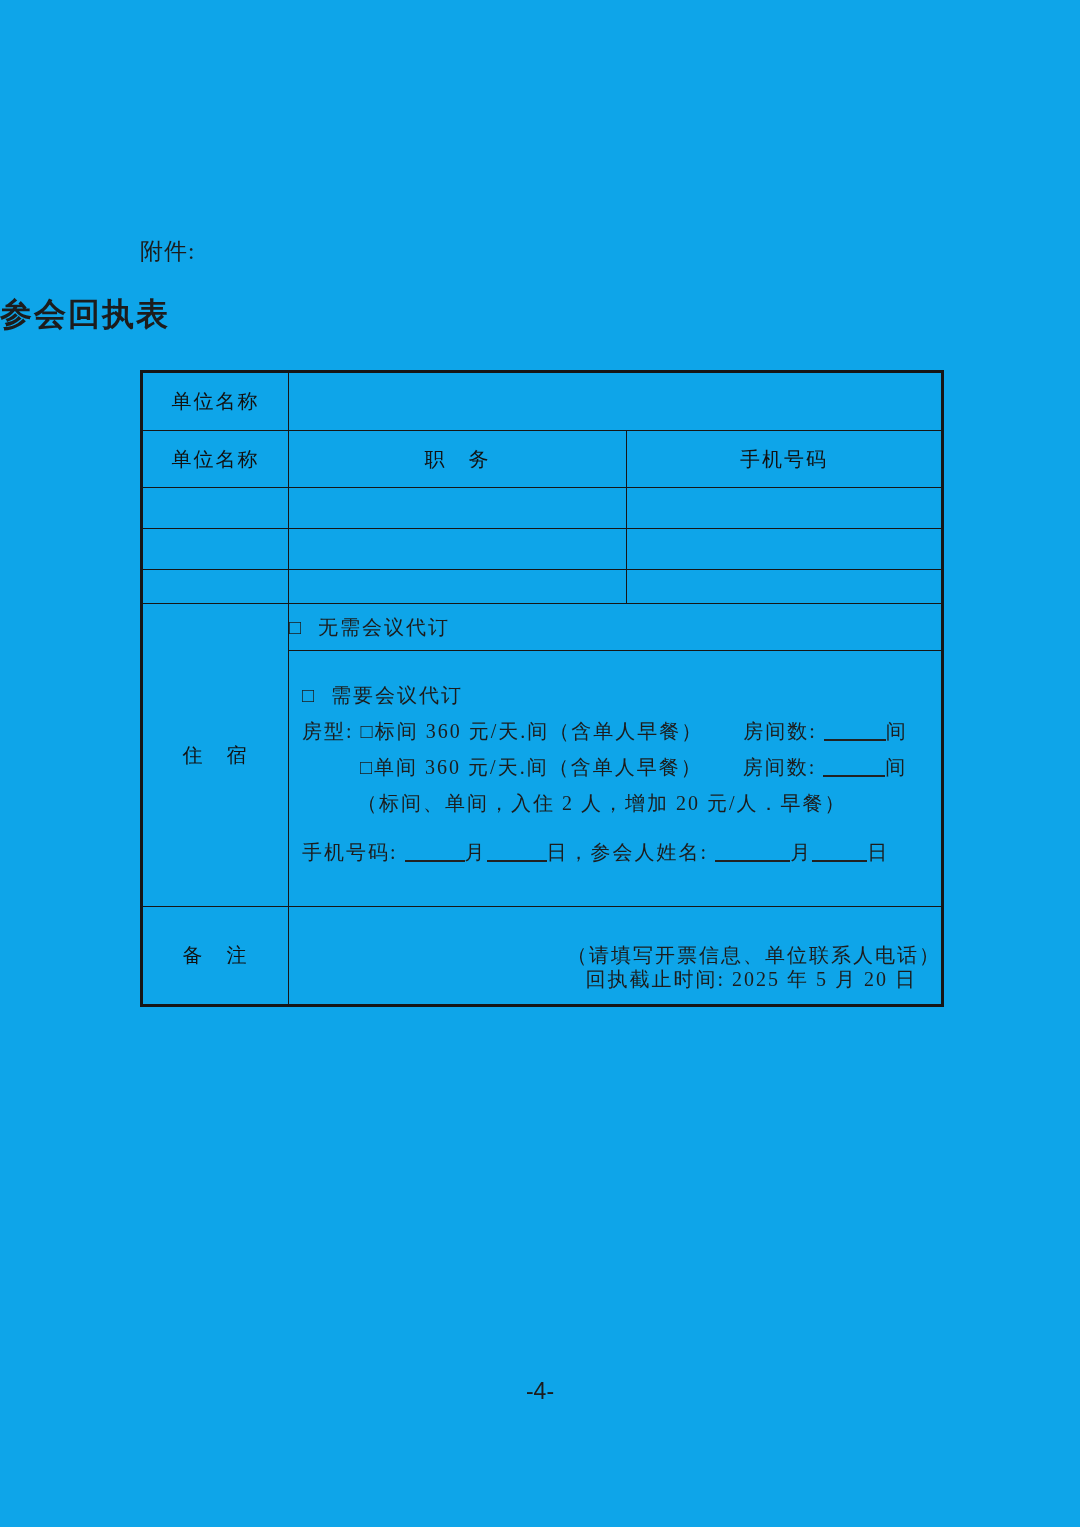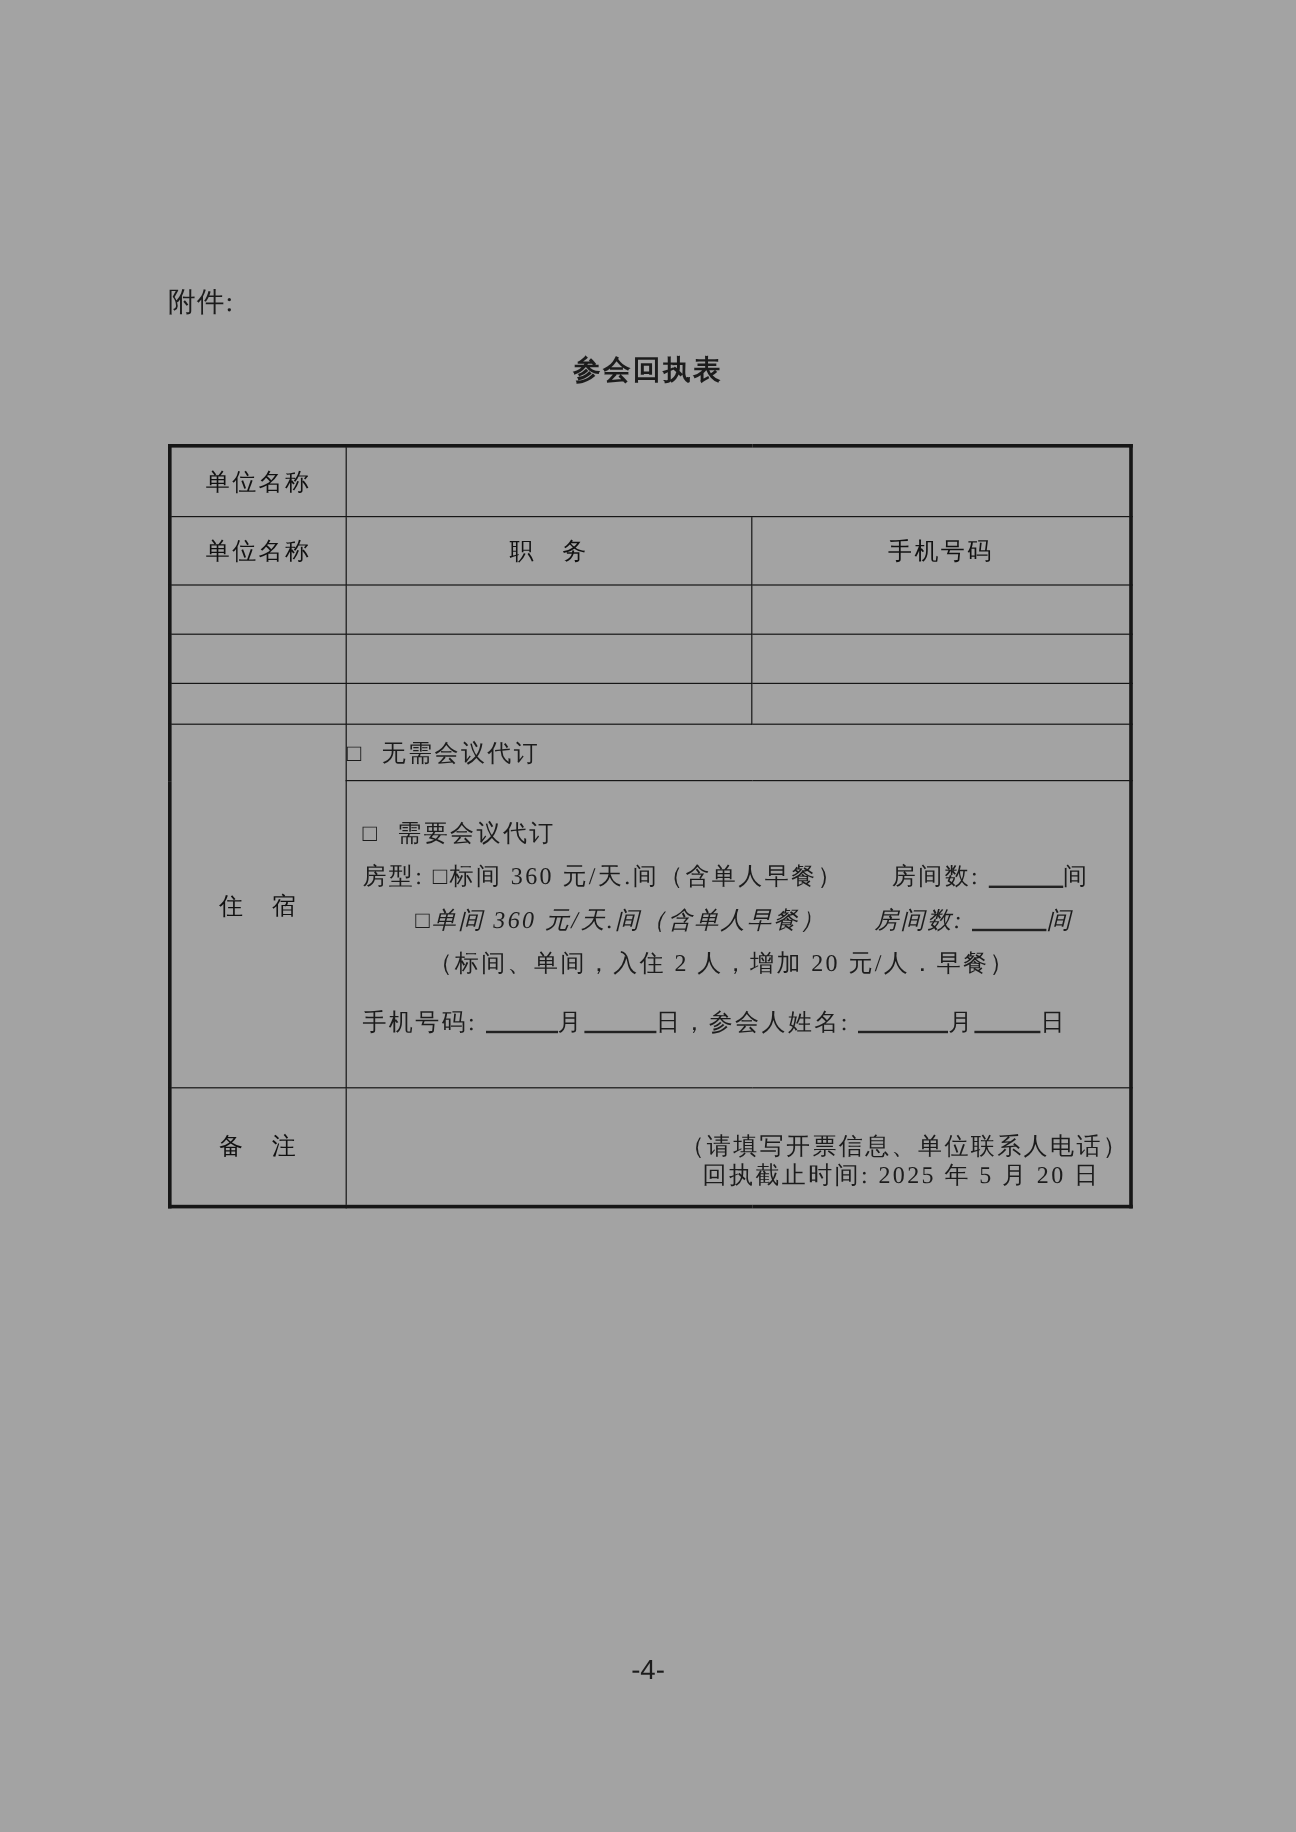--- a/index.html
+++ b/index.html
@@ -1,42 +1,42 @@
 <!DOCTYPE html>
 <html><head>
 <meta charset="utf-8">
 <style>
   html,body{margin:0;padding:0;}
   body{background:#e9e9e9;}
   .page{
     position:relative; width:1080px; height:1527px; margin:0 auto;
-    background:#a3a3a3; color:#1c1c1c;
+    background:#0ea5e9; color:#1c1c1c;
     font-family:"Liberation Serif","DejaVu Serif",serif;
     overflow:hidden;
   }
   .attachment{position:absolute; left:140px; top:236px; font-size:23px; letter-spacing:1px;}
-  .doc-title{position:absolute; left:0; top:293px; width:100%; text-align:center;
-    font-size:23px; font-weight:bold; letter-spacing:2px;}
+  .doc-title{position:absolute; left:0; top:293px; width:100%; text-align:left;
+    font-size:32px; font-weight:bold; letter-spacing:2px;}
   table.form{
     position:absolute; left:140px; top:370px; width:801px;
     border-collapse:collapse; table-layout:fixed;
     font-size:20px; letter-spacing:2px;
   }
   table.form{border:3px solid #161616;}
   table.form td{border:1.5px solid #161616; padding:0;}
   .c1{width:147px;} .c2{width:338px;} .c3{width:316px;}
   td.label-cell{text-align:center; vertical-align:middle; color:#111;}
   .r1 td{height:57px;} .r2 td{height:56px;}
   .r3 td{height:40px;} .r4 td{height:40px;} .r5 td{height:33px;}
   .acc-row1 td.opt{height:46px; vertical-align:middle; padding-left:0;}
   .acc-row2 td.acc-body{height:229px; vertical-align:top; padding:26px 6px 0 13px;}
   .r7 td.remarks-cell{height:97px; vertical-align:middle; padding-left:0;text-align:right;}
   .line{line-height:36px; white-space:nowrap;}
   .line.times{margin-top:13px;}
-  .indent50{margin-left:44px;font-style:italic;} .indent55{margin-left:55px;}
+  .indent50{margin-left:58px;} .indent55{margin-left:55px;}
   .cb{display:inline-block; font-size:20px; color:#1c1c1c;}
   .cb.gap{margin-right:15px;}
   .roomnum-label{margin-left:40px;}
   .blank{display:inline-block; border-bottom:2px solid #222; height:20px;
     vertical-align:-3px;}
   .w62{width:62px;} .w60{width:60px;} .w75{width:75px;} .w55{width:55px;}
   .deadline{position:absolute; left:123px; top:966px; width:794px; text-align:right;
     font-size:20px; letter-spacing:2px;}
   .pagenum{position:absolute; left:0; top:1378px; width:100%; text-align:center;
     font-size:23px; font-family:"Liberation Sans","DejaVu Sans",sans-serif;}

